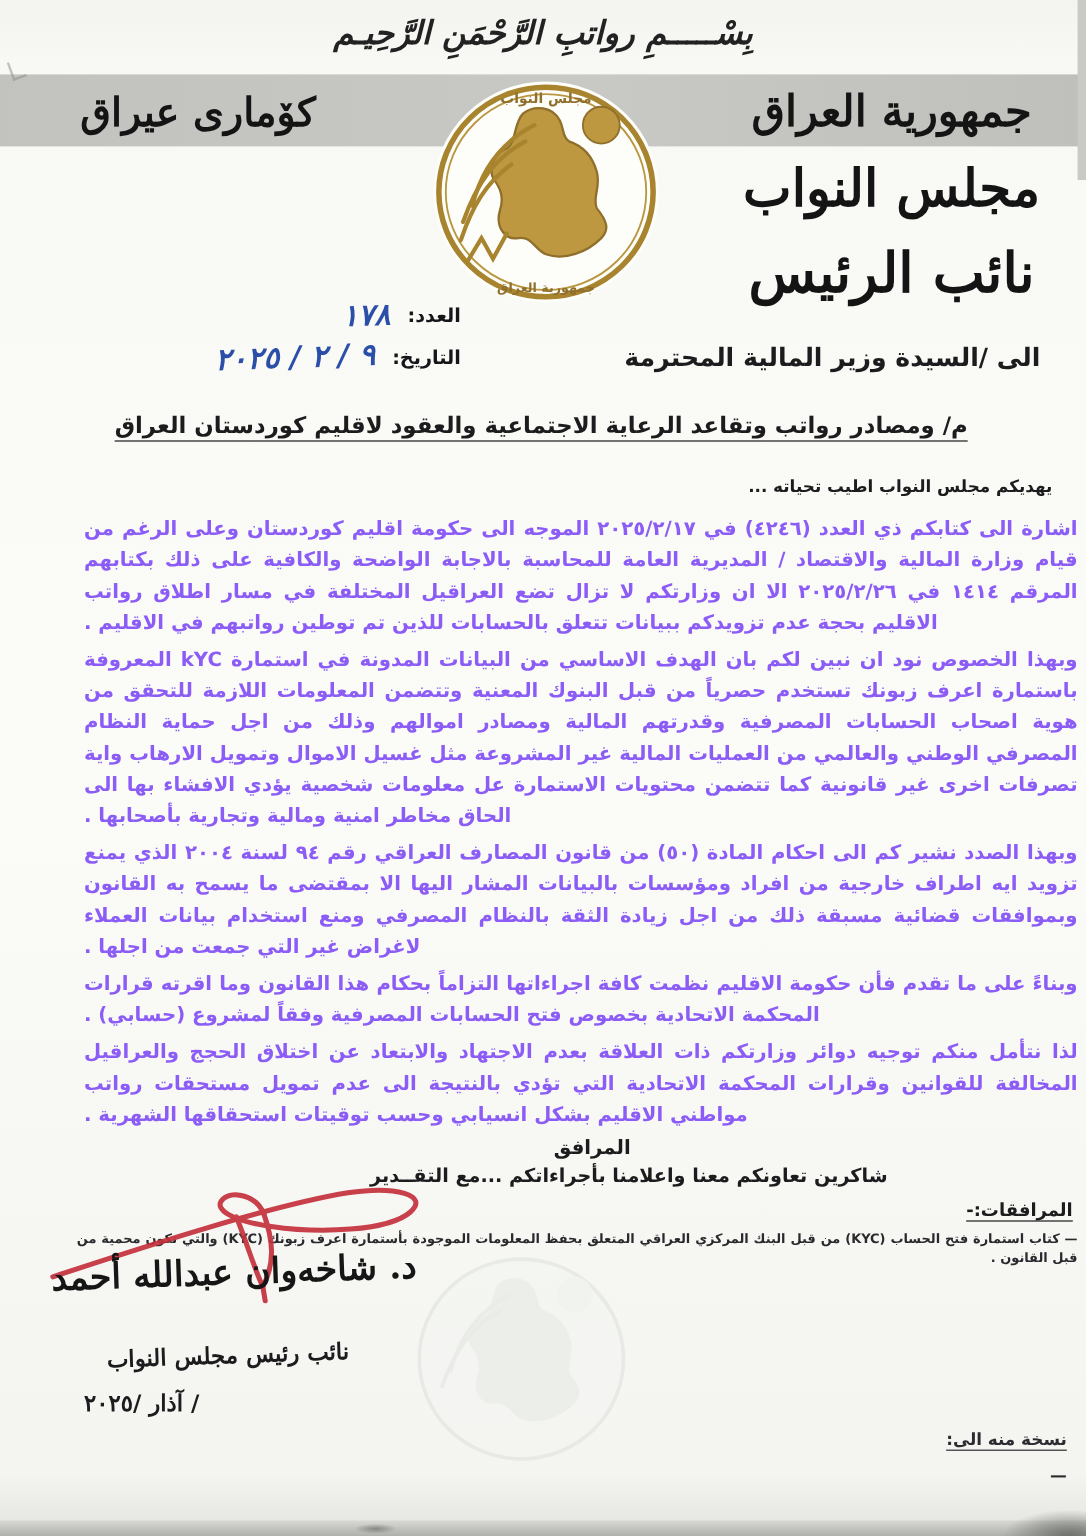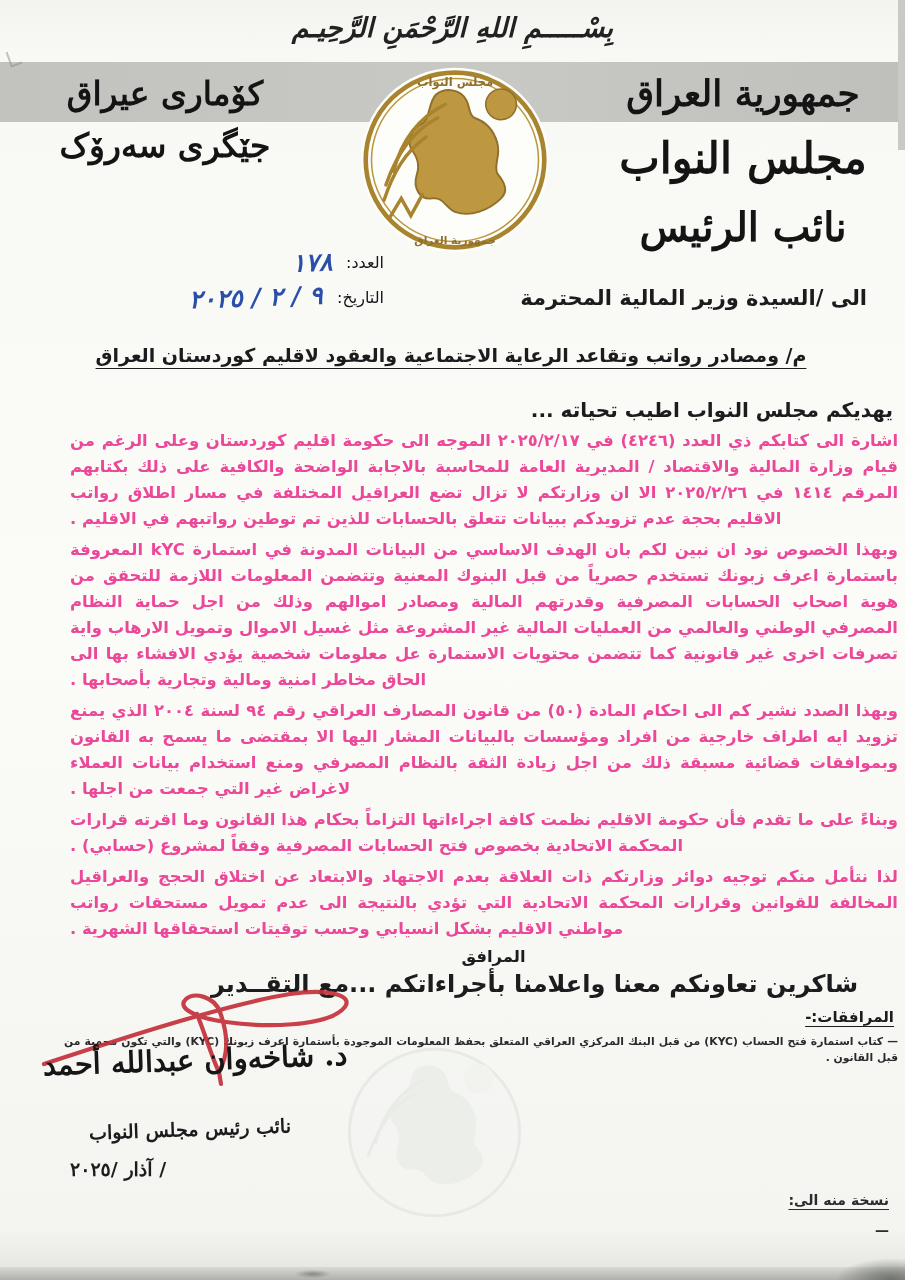--- a/index.html
+++ b/index.html
@@ -12,45 +12,45 @@
   
   .band{top:62px;left:0;width:905px;height:60px;background:linear-gradient(90deg,#c2c3bf,#c8c9c5 55%,#bfc0bc);}
   
   .bismillah{top:12px;left:0;width:905px;text-align:center;font-family:"DejaVu Serif",serif;
     font-size:27px;font-weight:bold;font-style:italic;letter-spacing:1px;color:#222;}
   
   .hdr{font-family:"DejaVu Serif",serif;font-weight:bold;text-align:center;direction:rtl;color:#141414;}
   .hdr-right{top:64px;right:12px;width:300px;}
   .hdr-right .l1{font-size:36px;line-height:58px;}
   .hdr-right .l2{font-size:43px;line-height:72px;}
-  .hdr-right .l3{font-size:40px;line-height:66px;}
+  .hdr-right .l3{font-size:46px;line-height:66px;}
   .hdr-left{top:68px;left:10px;width:310px;}
   .hdr-left .l1{font-size:33px;line-height:52px;}
   .hdr-left .l2{font-size:20px;line-height:40px;}
   .hdr-left .l3{font-size:33px;line-height:52px;}
   
   .emblem{top:64px;left:346px;width:218px;height:192px;}
   .watermark{top:1040px;left:342px;width:185px;height:185px;opacity:.55;}
   
   .meta{top:248px;left:12px;width:372px;direction:rtl;}
   .meta .row{display:flex;align-items:center;gap:14px;margin-bottom:6px;}
-  .meta .lbl{font-weight:normal;font-size:16px;color:#15151a;white-space:nowrap;}
+  .meta .lbl{font-weight:bold;font-size:16px;color:#15151a;white-space:nowrap;}
   .meta .val{font-family:"DejaVu Serif",serif;font-style:italic;font-weight:bold;color:#2b4fa8;
     font-size:25px;letter-spacing:4px;transform:rotate(-2deg);white-space:nowrap;}
   
   .addressee{top:286px;right:38px;width:560px;direction:rtl;text-align:right;font-weight:bold;font-size:21px;}
   .subject{top:344px;right:10px;width:888px;direction:rtl;text-align:center;font-weight:bold;font-size:19px;
     text-decoration:underline;text-underline-offset:6px;}
-  .greeting{top:398px;right:12px;width:520px;direction:rtl;text-align:right;font-weight:bold;font-size:20px;}
+  .greeting{top:398px;right:28px;width:520px;direction:rtl;text-align:right;font-weight:bold;font-size:14px;}
   
   .bodytext{top:428px;left:70px;width:828px;direction:rtl;}
-  .bodytext p{margin:0 0 5px 0;font-size:16.4px;line-height:26px;font-weight:bold;color:#ec4899;
+  .bodytext p{margin:0 0 5px 0;font-size:16.4px;line-height:26px;font-weight:bold;color:#8b5cf6;
     text-align:justify;text-align-last:left;}
   .attachword{font-size:16.4px;font-weight:bold;text-align:center;margin:2px 0 4px 19px;}
-  .closing{font-weight:bold;font-size:24px;margin:4px 40px 10px 120px;direction:rtl;}
+  .closing{text-align:center;font-weight:bold;font-size:16px;margin:4px 40px 10px 120px;direction:rtl;}
   .attlabel{direction:rtl;text-align:right;font-weight:bold;font-size:15px;text-decoration:underline;
     text-underline-offset:4px;margin:2px 4px 8px 0;}
   .attitem{direction:rtl;text-align:justify;text-align-last:right;font-weight:bold;font-size:10.8px;
     line-height:16px;color:#2a2a2e;margin-left:-6px;}
   
   .sigstroke{top:968px;left:28px;width:350px;height:140px;}
   .signame{top:1038px;left:40px;width:310px;text-align:center;direction:rtl;font-family:"DejaVu Serif",serif;
     font-weight:bold;font-size:29px;line-height:44px;color:#161616;transform:rotate(-2deg);}
   .sigtitle{top:1118px;left:60px;width:260px;text-align:center;direction:rtl;font-family:"DejaVu Serif",serif;
     font-weight:bold;font-size:19px;transform:rotate(-2deg);}
@@ -72,31 +72,30 @@
 </head>
 <body>
 
 <div class="abs band"></div>
 <div class="abs edge-right"></div>
 <div class="abs edge-bottom"></div>
 <div class="abs smudge-br"></div>
 <div class="abs smudge-b"></div>
 <div class="abs artifact-tl"></div>
 
-<div class="abs bismillah">بِسْـــــمِ اللهِ الرَّحْمَنِ الرَّحِيـم</div>
+<div class="abs bismillah">بِسْـــــمِ رواتبِ الرَّحْمَنِ الرَّحِيـم</div>
 
 <div class="abs hdr hdr-right">
   <div class="l1">جمهورية العراق</div>
   <div class="l2">مجلس النواب</div>
   <div class="l3">نائب الرئيس</div>
 </div>
 
 <div class="abs hdr hdr-left">
   <div class="l1">كۆماری عیراق</div>
-  <div class="l3">جێگری سەرۆک</div>
 </div>
 
 <div class="abs emblem">
   <svg viewBox="0 0 100 100" width="218" height="192">
     <ellipse cx="50" cy="50" rx="49" ry="48" fill="#fdfdfa"></ellipse>
     <ellipse cx="50" cy="50" rx="46.5" ry="45.5" fill="none" stroke="#a8842f" stroke-width="2.4"></ellipse>
     <ellipse cx="50" cy="50" rx="43.5" ry="42.5" fill="none" stroke="#b99740" stroke-width="0.8"></ellipse>
     <path d="M 40 16 C 45 12, 53 13, 56 19 C 58 23, 57 26, 60 28 C 66 30, 70 34, 72 41 C 74 48, 70 52, 72 57 C 76 62, 78 66, 74 70 C 68 76, 58 80, 50 77 C 45 75, 44 69, 38 70 C 32 71, 28 65, 30 58 C 32 52, 30 48, 27 44 C 25 39, 28 33, 33 31 C 37 29, 36 20, 40 16 Z" fill="#bd9840" stroke="#8f6f2b" stroke-width="1"></path>
     <circle cx="74" cy="21" r="8" fill="#bd9840" stroke="#8f6f2b" stroke-width="0.8"></circle>
     <g fill="none" stroke="#a8842f" stroke-width="1.8" stroke-linecap="round">

